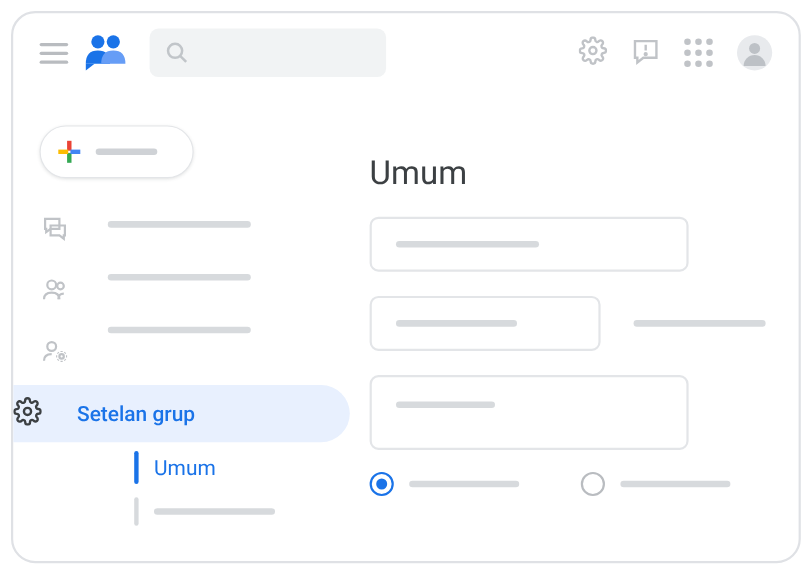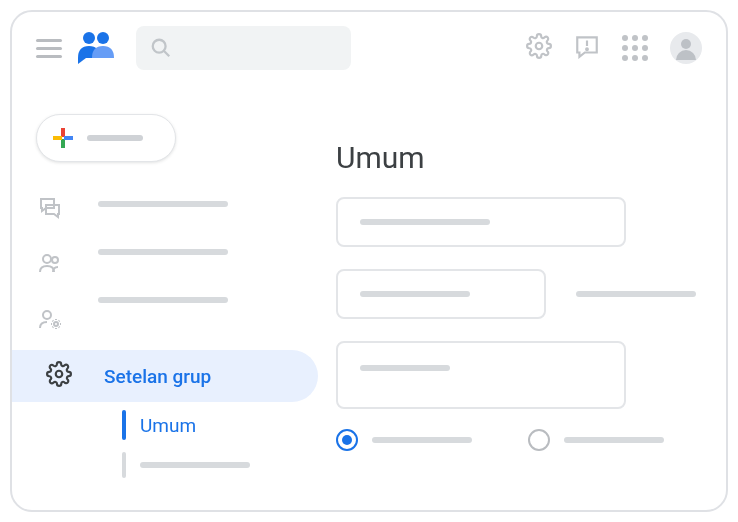--- a/index.html
+++ b/index.html
@@ -141,21 +141,20 @@
       position: absolute;
       left: 0;
       top: 338px;
       height: 52px;
       width: 306px;
       background: #e8f0fe;
       border-top-right-radius: 26px;
       border-bottom-right-radius: 26px;
       display: flex;
       align-items: center;
-      padding-left: 34px;
       gap: 32px;
     }
     .selected-row .gear { color: #3c4043; }
     .selected-label {
       color: #1a73e8;
       font-size: 19px;
       font-weight: 500;
     }
     .sub-selected {
       position: absolute;

